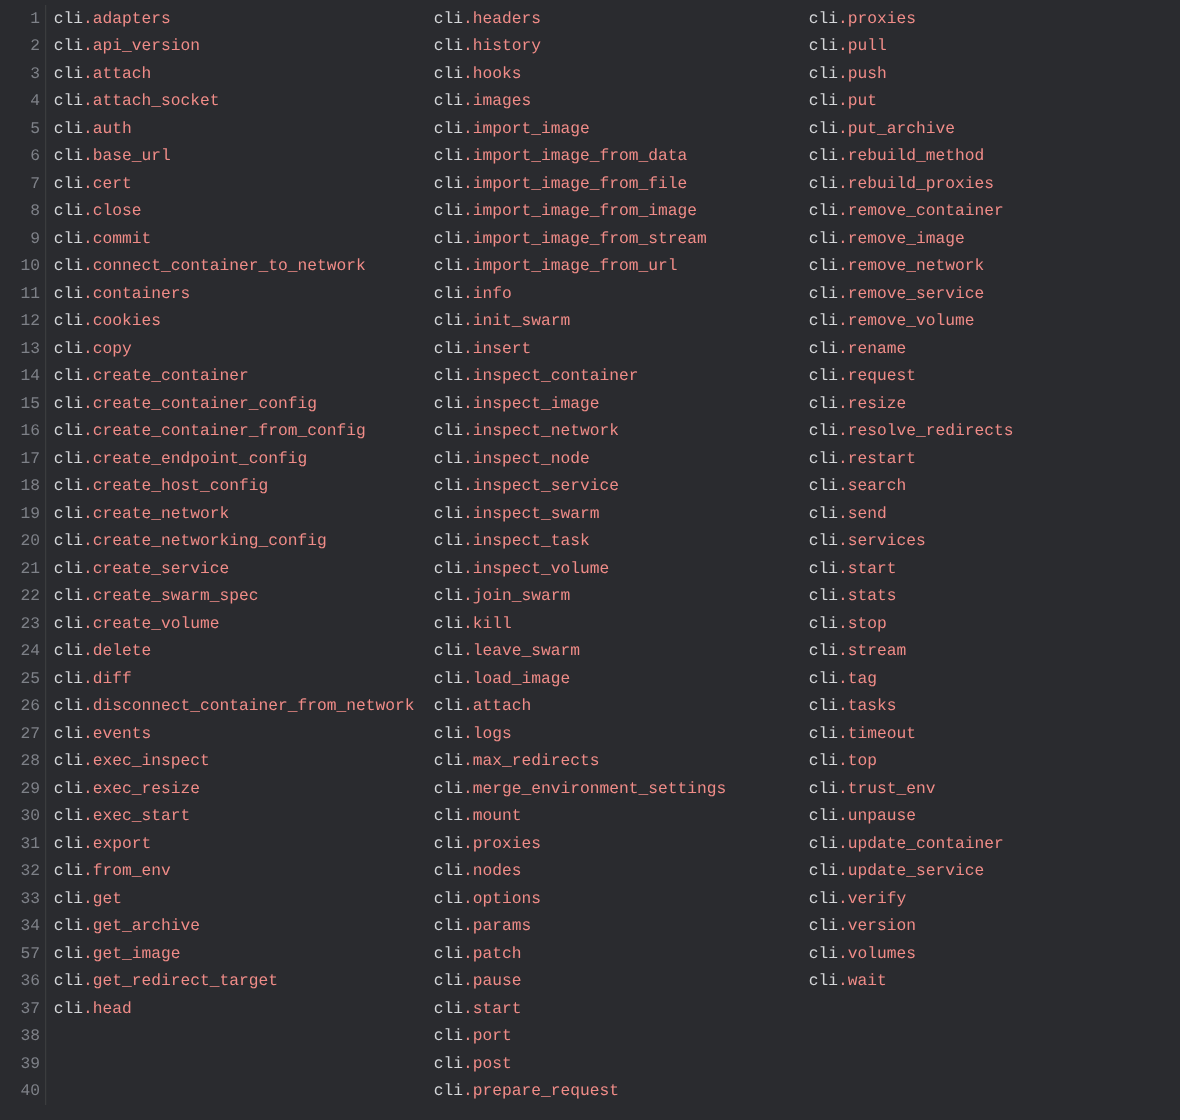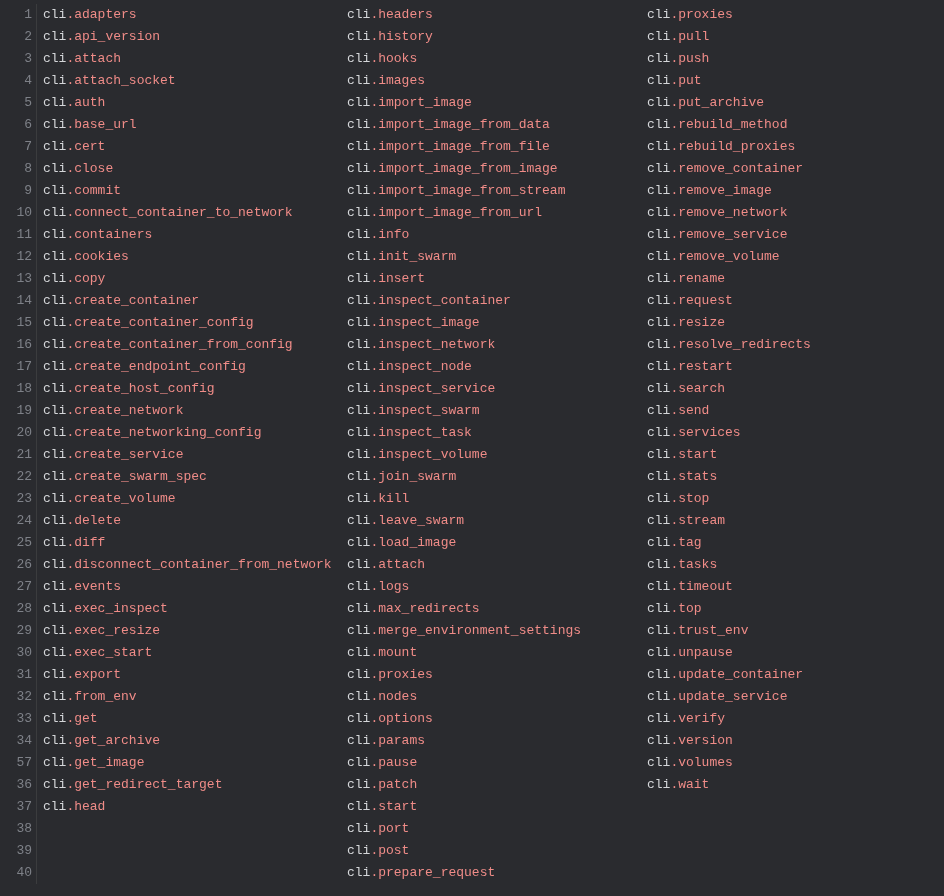--- a/index.html
+++ b/index.html
@@ -160,22 +160,22 @@
         <div class="row"><span class="obj">cli</span><span class="dot">.</span><span class="attr">load_image</span></div>
         <div class="row"><span class="obj">cli</span><span class="dot">.</span><span class="attr">attach</span></div>
         <div class="row"><span class="obj">cli</span><span class="dot">.</span><span class="attr">logs</span></div>
         <div class="row"><span class="obj">cli</span><span class="dot">.</span><span class="attr">max_redirects</span></div>
         <div class="row"><span class="obj">cli</span><span class="dot">.</span><span class="attr">merge_environment_settings</span></div>
         <div class="row"><span class="obj">cli</span><span class="dot">.</span><span class="attr">mount</span></div>
         <div class="row"><span class="obj">cli</span><span class="dot">.</span><span class="attr">proxies</span></div>
         <div class="row"><span class="obj">cli</span><span class="dot">.</span><span class="attr">nodes</span></div>
         <div class="row"><span class="obj">cli</span><span class="dot">.</span><span class="attr">options</span></div>
         <div class="row"><span class="obj">cli</span><span class="dot">.</span><span class="attr">params</span></div>
+        <div class="row"><span class="obj">cli</span><span class="dot">.</span><span class="attr">patch</span></div>
         <div class="row"><span class="obj">cli</span><span class="dot">.</span><span class="attr">pause</span></div>
-        <div class="row"><span class="obj">cli</span><span class="dot">.</span><span class="attr">patch</span></div>
         <div class="row"><span class="obj">cli</span><span class="dot">.</span><span class="attr">start</span></div>
         <div class="row"><span class="obj">cli</span><span class="dot">.</span><span class="attr">port</span></div>
         <div class="row"><span class="obj">cli</span><span class="dot">.</span><span class="attr">post</span></div>
         <div class="row"><span class="obj">cli</span><span class="dot">.</span><span class="attr">prepare_request</span></div>
       </div>
     <div class="col col3" id="col2">
         <div class="row"><span class="obj">cli</span><span class="dot">.</span><span class="attr">proxies</span></div>
         <div class="row"><span class="obj">cli</span><span class="dot">.</span><span class="attr">pull</span></div>
         <div class="row"><span class="obj">cli</span><span class="dot">.</span><span class="attr">push</span></div>
         <div class="row"><span class="obj">cli</span><span class="dot">.</span><span class="attr">put</span></div>

